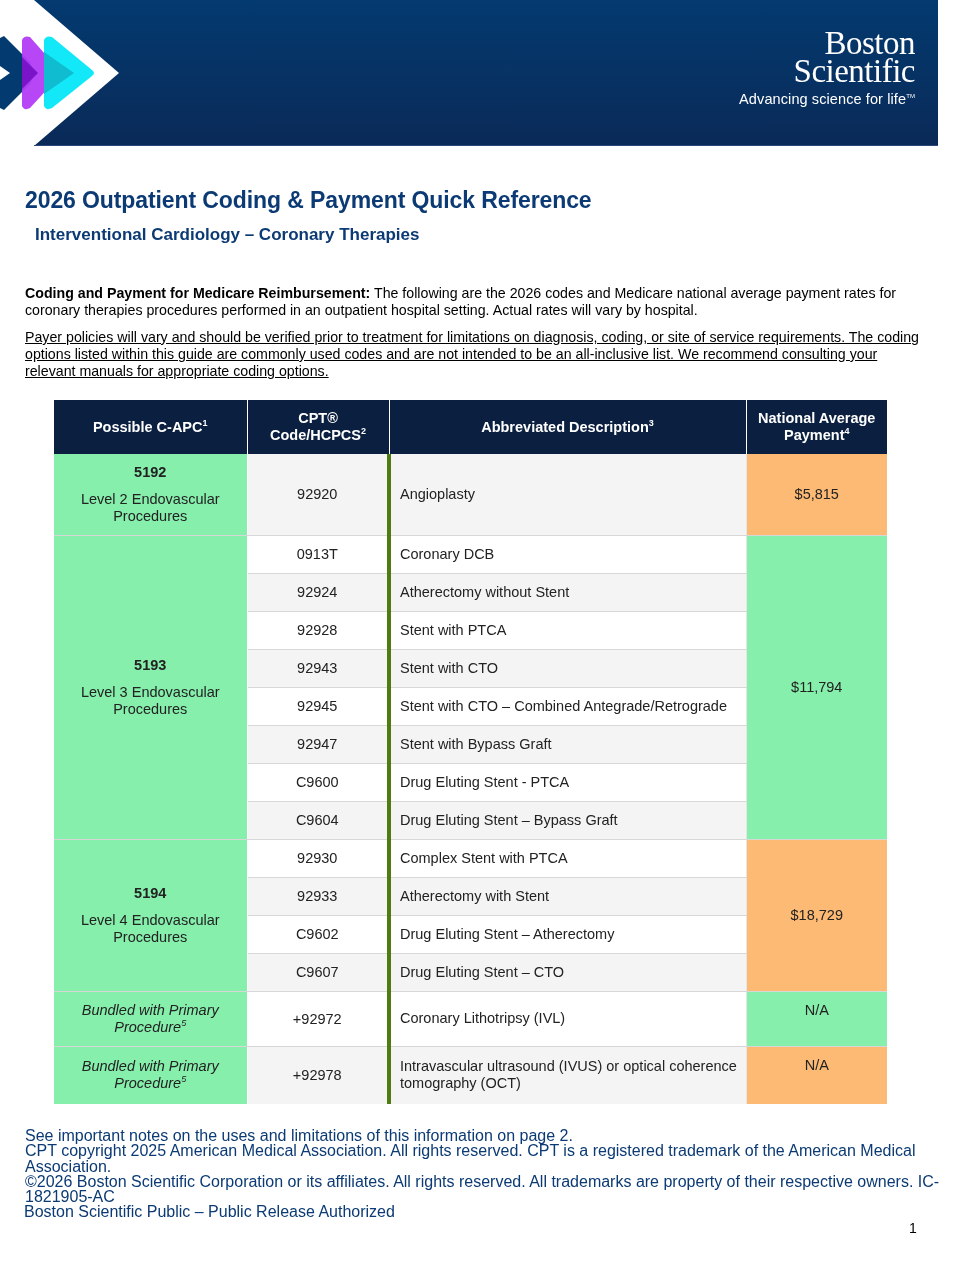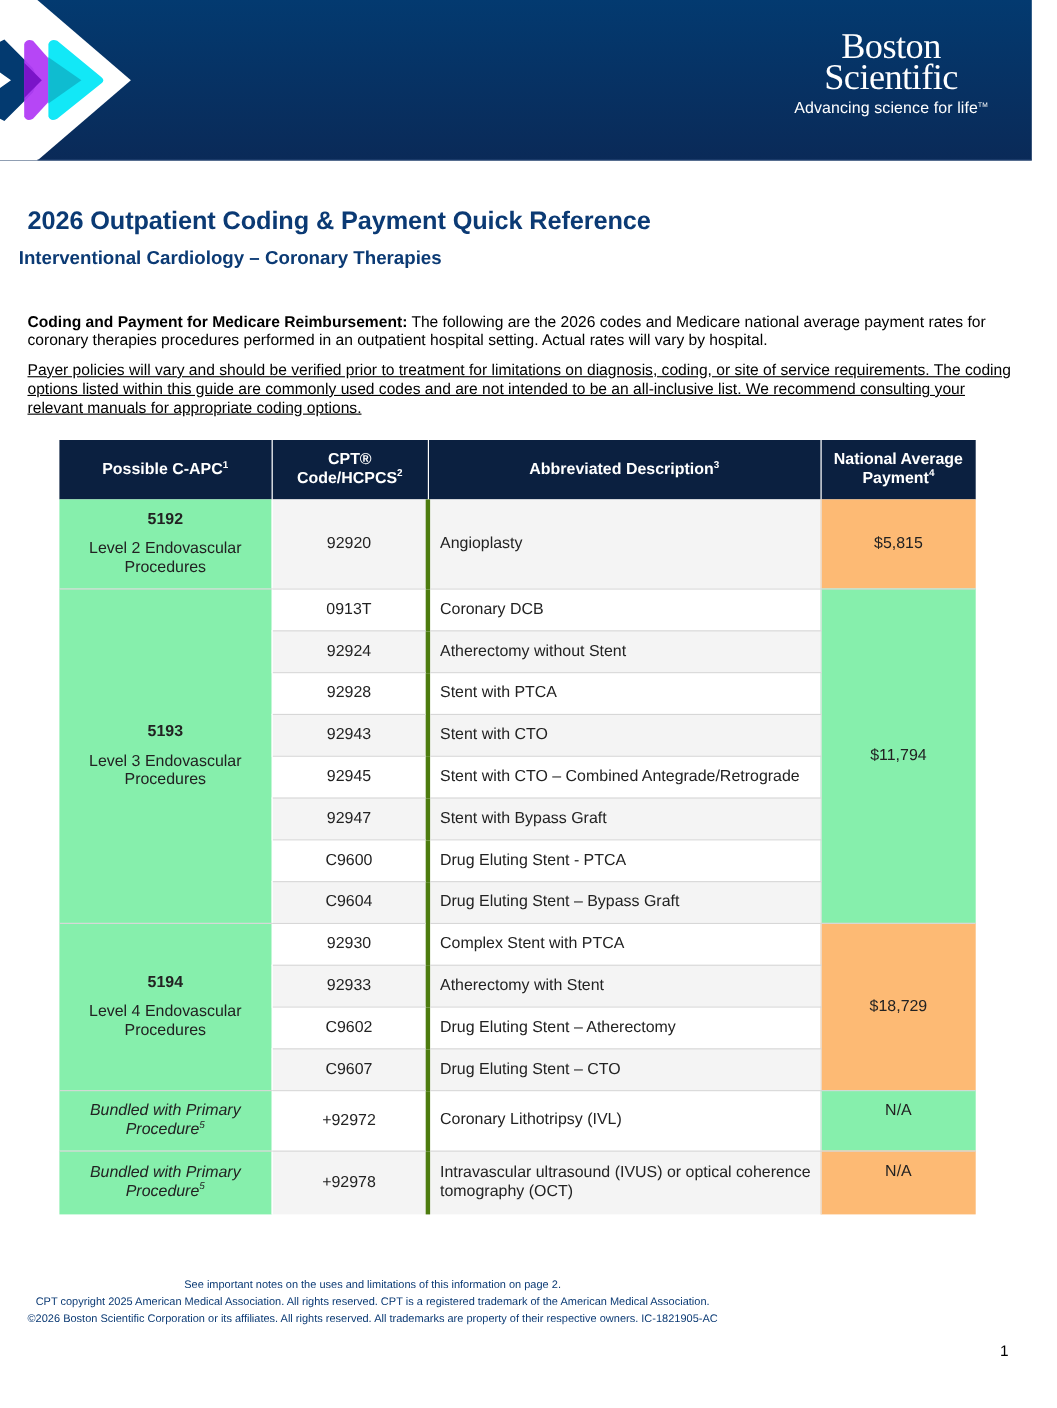--- a/index.html
+++ b/index.html
@@ -9,29 +9,29 @@
   .banner {
     position: absolute; left: 0; top: 0; width: 938px; height: 146px;
     background: linear-gradient(180deg, #033a70 0%, #0a2a58 100%);
     overflow: hidden;
   }
   .banner-bottom-line { position:absolute; left:34px; right:0; bottom:0; height:1px; background:#2b4a7a; }
   .chevron-cut {
     position: absolute; left: 0; top: 0; width: 120px; height: 146px;
   }
   .logo {
-    position: absolute; left: 705px; top: 30px; width: 210px; text-align: center; color: #fff;
+    position: absolute; left: 705px; top: 30px; width: 210px; text-align: right; color: #fff;
   }
   .logo-line1 { font-family: "Liberation Serif", serif; font-size: 33px; line-height: 27px; letter-spacing: -0.5px; }
   .logo-line2 { font-family: "Liberation Serif", serif; font-size: 33px; line-height: 28px; letter-spacing: -0.5px; }
   .logo-tag { font-family: "Liberation Sans", sans-serif; font-size: 14.5px; margin-top: 6px; letter-spacing: 0.1px; }
   .logo-tag sup { font-size: 6px; vertical-align: super; }
 
   .title { position: absolute; left: 25px; top: 187px; font-size: 23px; font-weight: bold; color: #0b3a74; letter-spacing: -0.1px; }
-  .subtitle { position: absolute; left: 17px; top: 225px; font-size: 17px; font-weight: bold; color: #0b3a74; }
+  .subtitle { position: absolute; left: 35px; top: 225px; font-size: 17px; font-weight: bold; color: #0b3a74; }
 
   .para { position: absolute; left: 25px; width: 905px; font-size: 14.2px; line-height: 17px; color: #000; }
   .para b { font-weight: bold; }
   .p1 { top: 285px; }
   .p2 { top: 329px; text-decoration: underline; }
 
   table.codes {
     position: absolute; left: 54px; top: 400px; width: 833px;
     border-collapse: collapse; font-size: 14.5px; table-layout: fixed;
   }
@@ -50,21 +50,21 @@
   td.capc .num { font-weight: bold; display: block; margin-bottom: 10px; }
   td.capc.italic { font-style: italic; }
   td.code { text-align: center; border-right: 4px solid #4d7c0f; }
   td.desc { padding-left: 9px; border-right: 1px solid #e6e6e6; line-height: 17px; }
   td.pay { text-align: center; }
   td.pay.top { vertical-align: top; padding-top: 10px; }
   tr.alt td.code, tr.alt td.desc { background: #f4f4f4; }
   td.pay.grey { background: #fdba74; }
   td.pay.white { background: #86efac; }
 
-  .foot { position: absolute; left: 25px; top: 1161px; font-size: 10px; line-height: 15.3px; color: #0b3a74; text-align: center; }
+  .foot { position: absolute; left: 25px; top: 1128px; font-size: 16px; line-height: 15.3px; color: #0b3a74; }
   .foot div:nth-child(4) { margin-left: -1px; }
   .pagenum { position: absolute; left: 909px; top: 1220px; font-size: 14px; color: #000; }
 </style>
 </head>
 <body>
 
 <div class="banner">
   <svg class="chevron-cut" width="120" height="146" viewBox="0 0 120 146">
     <polygon points="0,0 34,0 119,73 34,146 0,146" fill="#ffffff"></polygon>
 
@@ -200,14 +200,15 @@
       <td class="desc" style="border-bottom:none;">Intravascular ultrasound (IVUS) or optical coherence tomography (OCT)</td>
       <td class="pay top grey" style="border-bottom:none;">N/A</td>
     </tr>
   </tbody>
 </table>
 
 <div class="foot">
   <div>See important notes on the uses and limitations of this information on page 2.</div>
   <div>CPT copyright 2025 American Medical Association. All rights reserved. CPT is a registered trademark of the American Medical Association.</div>
   <div>©2026 Boston Scientific Corporation or its affiliates. All rights reserved. All trademarks are property of their respective owners. IC-1821905-AC</div>
+  <div>Boston Scientific Public – Public Release Authorized</div>
 </div>
 <div class="pagenum">1</div>
 
 </body></html>

